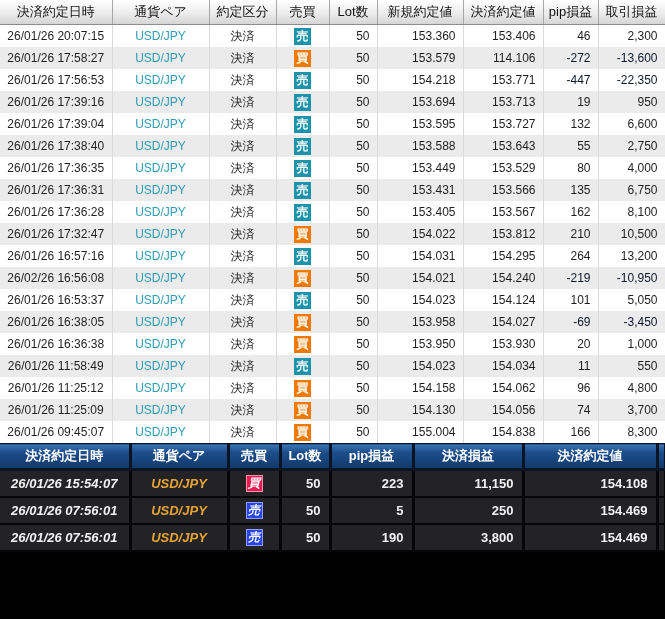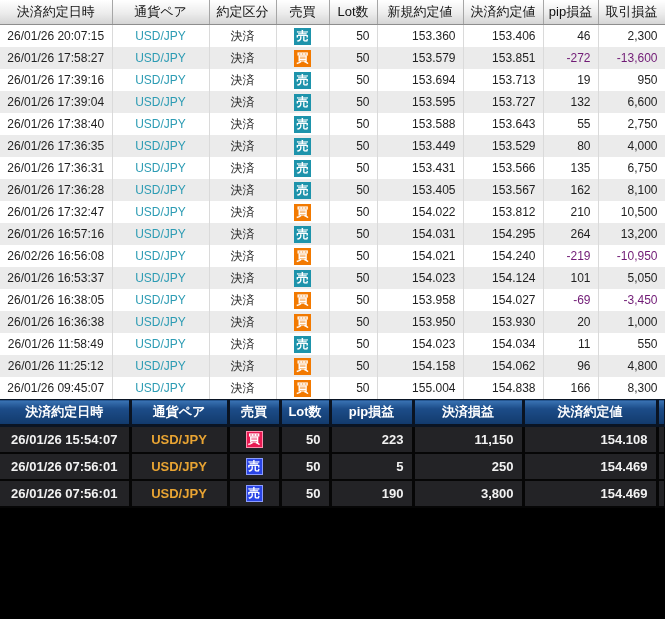--- a/index.html
+++ b/index.html
@@ -22,21 +22,21 @@
   .top-table td{
     height:22px;font-size:12px;color:#1f1f1f;
     border-right:1px solid #dadada;
     padding:0 7px;white-space:nowrap;overflow:hidden;
   }
   .top-table tbody tr:nth-child(odd) td{background:#ffffff;}
   .top-table tbody tr:nth-child(even) td{background:#ebebeb;}
   .top-table td.c{text-align:center;}
   .top-table td.r{text-align:right;}
   .top-table td.pair{color:#2d9cb4;}
-  .top-table td.neg{color:#701a75;}
+  .top-table td.neg{color:#0f172a;}
 
   
   .badge{
     display:inline-block;width:17px;height:17px;line-height:17px;
     text-align:center;font-size:12px;font-weight:bold;color:#fff;
     vertical-align:middle;
   }
   .badge.sell-top{background:#1d93ab;}
   .badge.buy-top{background:#f27900;}
   .badge.buy-bottom{background:#e81a52;box-shadow:inset 0 0 0 1px #ff8fae;}
@@ -53,21 +53,21 @@
     color:#fff;font-size:13px;font-weight:bold;
     padding:0;white-space:nowrap;overflow:hidden;
   }
   .bottom-table td{
     height:25px;background:#232326;
     border-right:3px solid #060606;
     border-bottom:2px solid #060606;
     color:#f2f2f2;font-size:13px;font-weight:bold;
     padding:0 8px;white-space:nowrap;overflow:hidden;
   }
-  .bottom-table td.c{text-align:center;}
+  .bottom-table td.c{text-align:center;font-style:italic;}
   .bottom-table td.r{text-align:right;}
   .bottom-table td.pair{color:#e8a433;}
   .bottom-filler{height:22px;background:#000;}
 </style>
 </head>
 <body>
 
 <div class="screen">
 
   <table class="top-table">
@@ -107,23 +107,34 @@
           <td class="r">46</td>
           <td class="r">2,300</td>
         </tr>
         <tr>
           <td class="c">26/01/26 17:58:27</td>
           <td class="c pair">USD/JPY</td>
           <td class="c">決済</td>
           <td class="c"><span class="badge buy-top">買</span></td>
           <td class="r">50</td>
           <td class="r">153.579</td>
-          <td class="r">153.851</td>
+          <td class="r">114.106</td>
           <td class="r neg">-272</td>
           <td class="r neg">-13,600</td>
+        </tr>
+        <tr>
+          <td class="c">26/01/26 17:56:53</td>
+          <td class="c pair">USD/JPY</td>
+          <td class="c">決済</td>
+          <td class="c"><span class="badge sell-top">売</span></td>
+          <td class="r">50</td>
+          <td class="r">154.218</td>
+          <td class="r">153.771</td>
+          <td class="r neg">-447</td>
+          <td class="r neg">-22,350</td>
         </tr>
         <tr>
           <td class="c">26/01/26 17:39:16</td>
           <td class="c pair">USD/JPY</td>
           <td class="c">決済</td>
           <td class="c"><span class="badge sell-top">売</span></td>
           <td class="r">50</td>
           <td class="r">153.694</td>
           <td class="r">153.713</td>
           <td class="r">19</td>
@@ -264,20 +275,31 @@
         <tr>
           <td class="c">26/01/26 11:25:12</td>
           <td class="c pair">USD/JPY</td>
           <td class="c">決済</td>
           <td class="c"><span class="badge buy-top">買</span></td>
           <td class="r">50</td>
           <td class="r">154.158</td>
           <td class="r">154.062</td>
           <td class="r">96</td>
           <td class="r">4,800</td>
+        </tr>
+        <tr>
+          <td class="c">26/01/26 11:25:09</td>
+          <td class="c pair">USD/JPY</td>
+          <td class="c">決済</td>
+          <td class="c"><span class="badge buy-top">買</span></td>
+          <td class="r">50</td>
+          <td class="r">154.130</td>
+          <td class="r">154.056</td>
+          <td class="r">74</td>
+          <td class="r">3,700</td>
         </tr>
         <tr>
           <td class="c">26/01/26 09:45:07</td>
           <td class="c pair">USD/JPY</td>
           <td class="c">決済</td>
           <td class="c"><span class="badge buy-top">買</span></td>
           <td class="r">50</td>
           <td class="r">155.004</td>
           <td class="r">154.838</td>
           <td class="r">166</td>

